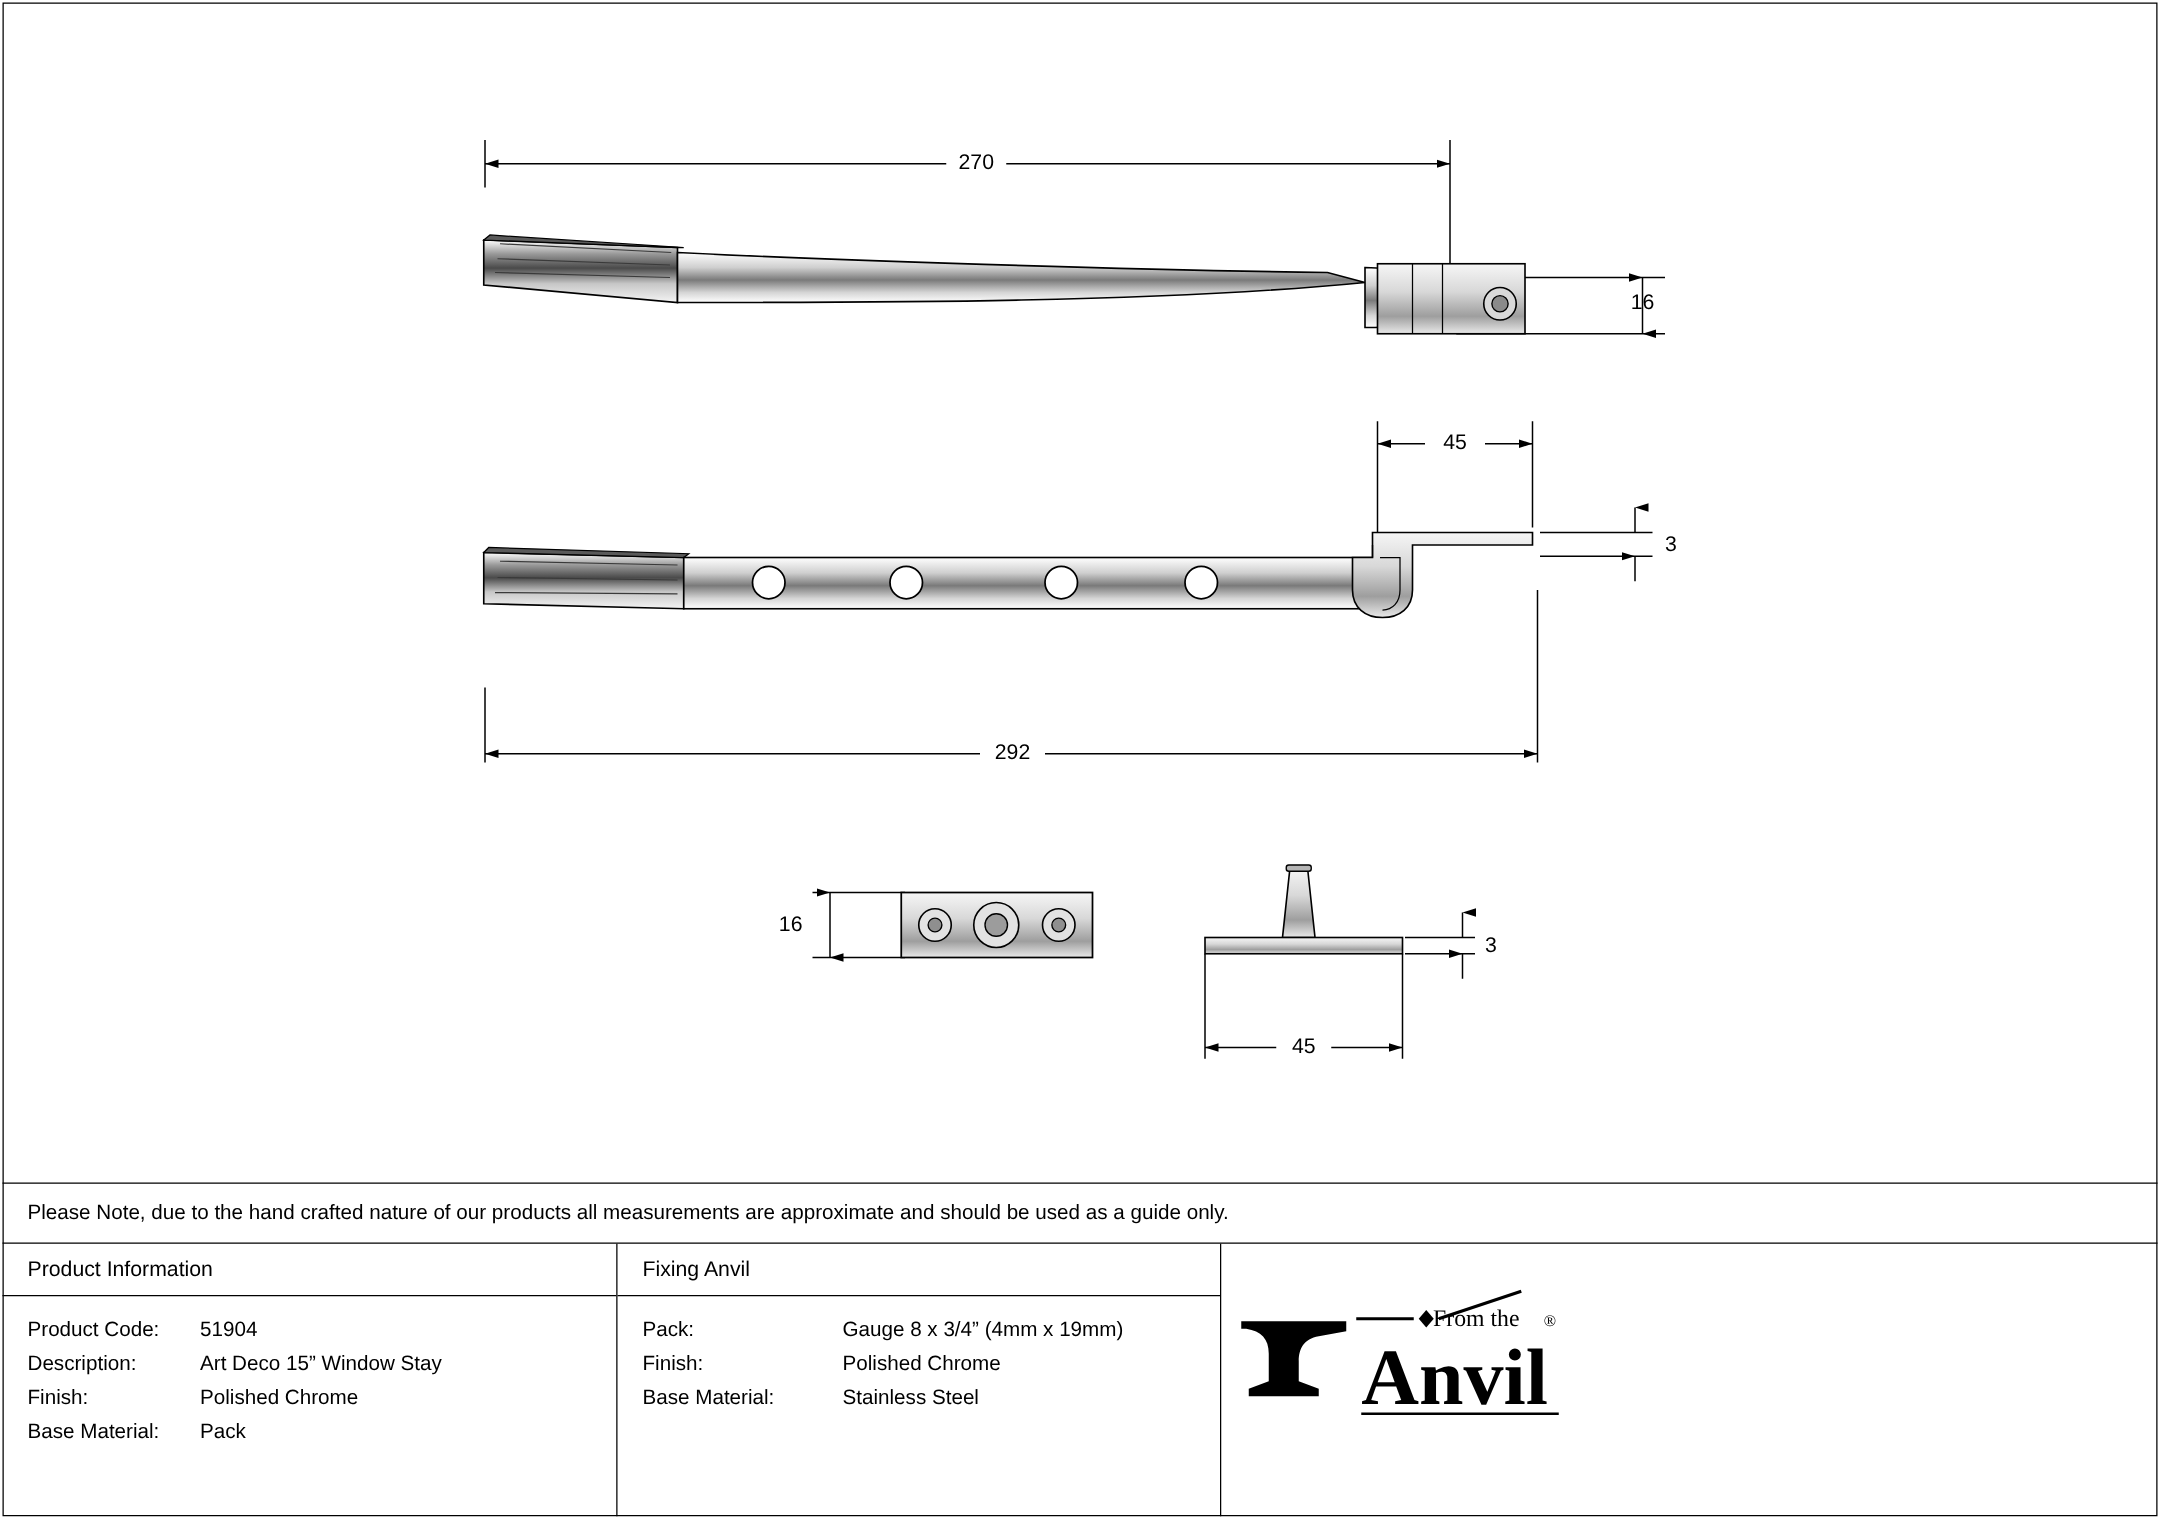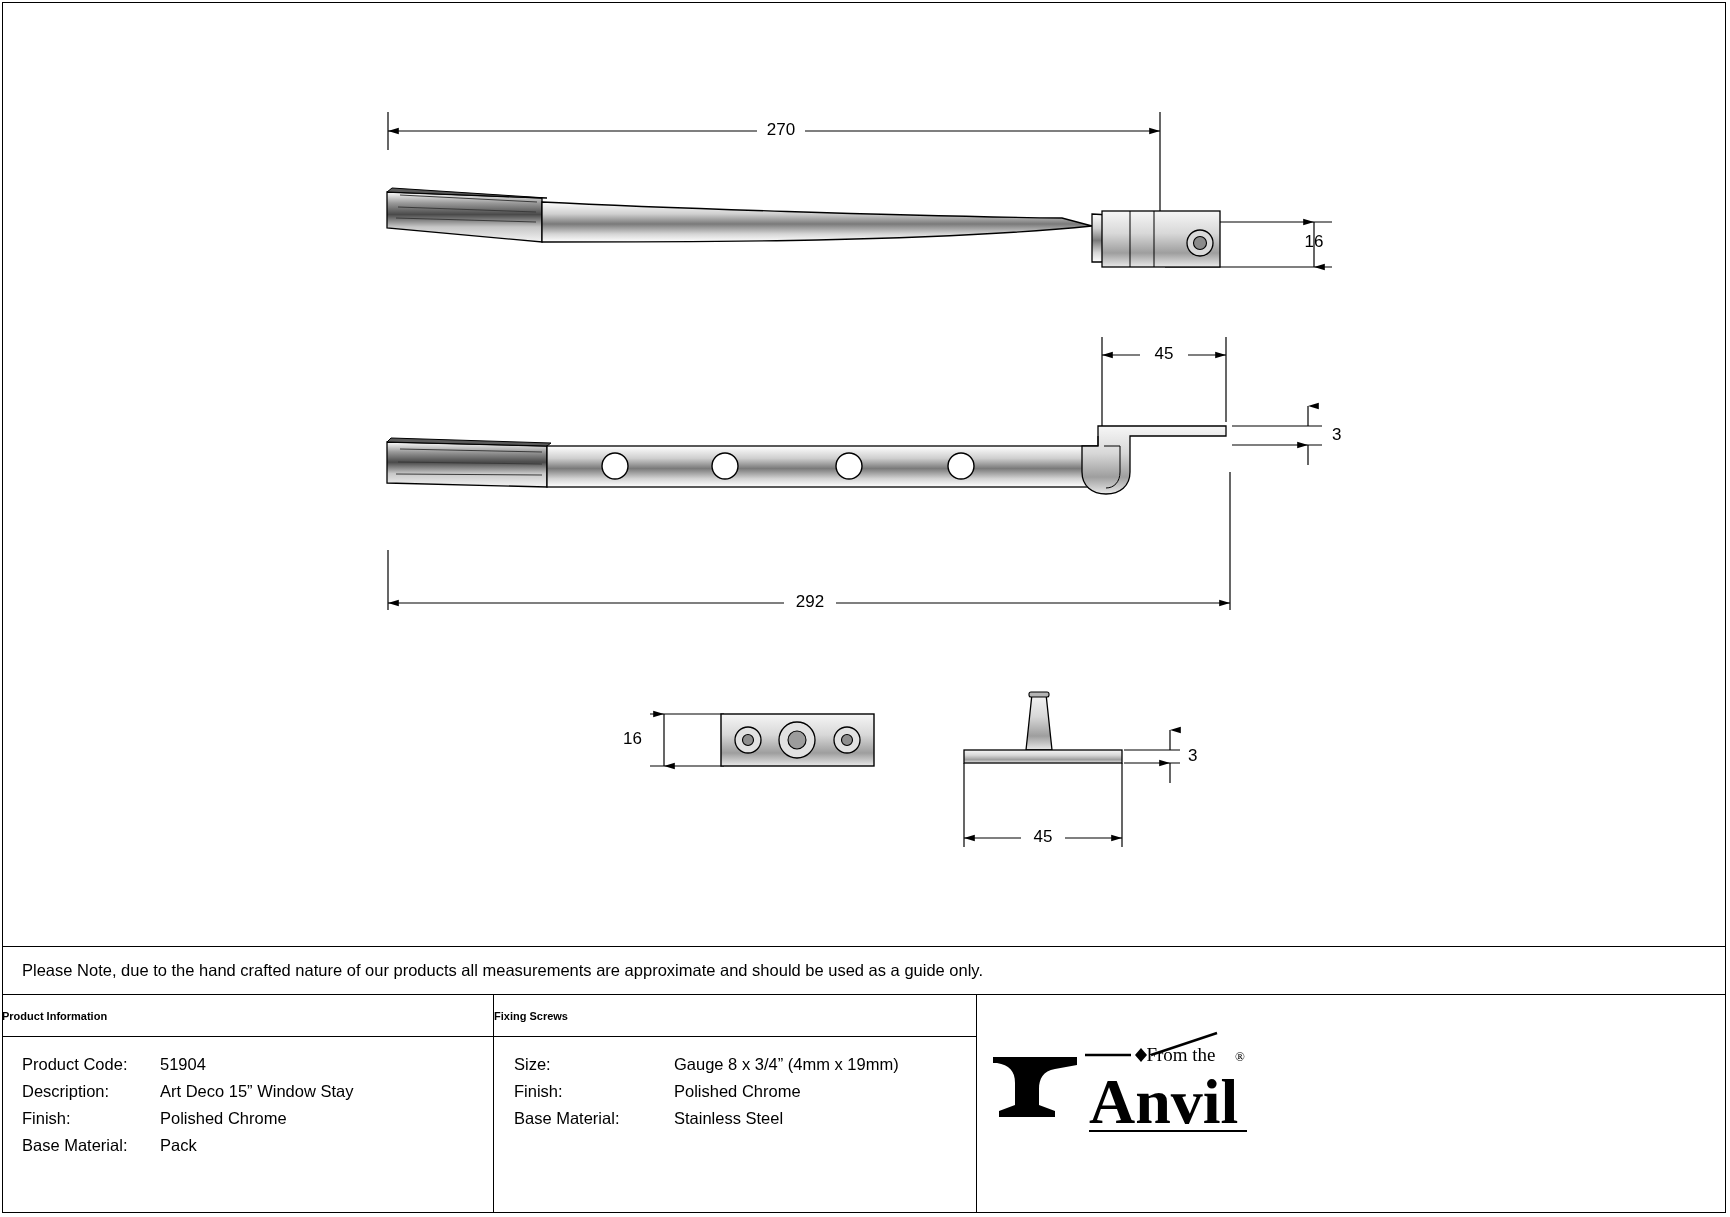--- a/index.html
+++ b/index.html
@@ -11,21 +11,21 @@
   .dim-text{font-family:"Liberation Sans",sans-serif;font-size:17px;fill:#000;}
   
   .note{position:absolute;left:2px;top:946px;width:1724px;height:48px;border-top:1.5px solid #000;box-sizing:border-box;display:flex;align-items:center;}
   .note span{padding-left:20px;font-size:16.5px;}
   .tables{position:absolute;left:2px;top:994px;width:1724px;height:219px;border-top:1.5px solid #000;box-sizing:border-box;display:flex;}
   .col{box-sizing:border-box;border-right:1.5px solid #000;display:flex;flex-direction:column;}
   .col.c1{width:492px;}
   .col.c2{width:452px;}
   .col.c3{width:483px;}
   .col.c4{width:295px;border-right:none;position:relative;}
-  .colhead{height:42px;display:flex;align-items:center;font-size:11px;border-bottom:1.5px solid #000;box-sizing:border-box;font-weight:bold;}
+  .colhead{height:42px;display:flex;align-items:center;padding-left:20px;font-size:17px;border-bottom:1.5px solid #000;box-sizing:border-box;}
   .colbody{flex:1;padding:14px 0 0 20px;box-sizing:border-box;}
   .row{display:flex;font-size:16.5px;line-height:27px;align-items:flex-end;}
   .row .k{width:138px;}
   .row .v{}
   .c3 .row .k{width:160px;}
   .plain{font-size:16.5px;line-height:27px;}
   
   .logo{position:absolute;left:0;top:0;width:295px;height:175px;display:flex;align-items:center;justify-content:center;}
 </style>
 </head>
@@ -213,24 +213,24 @@
         </div>
         <div class="row">
           <div class="k">Base Material:</div>
           <div class="v">Pack</div>
         </div>
       </div>
     </div>
 
 
     <div class="col c3">
-      <div class="colhead">Fixing Screws</div>
+      <div class="colhead">Fixing Anvil</div>
       <div class="colbody">
         <div class="row">
-          <div class="k">Size:</div>
+          <div class="k">Pack:</div>
           <div class="v">Gauge 8 x 3/4” (4mm x 19mm)</div>
         </div>
         <div class="row">
           <div class="k">Finish:</div>
           <div class="v">Polished Chrome</div>
         </div>
         <div class="row">
           <div class="k">Base Material:</div>
           <div class="v">Stainless Steel</div>
         </div>

